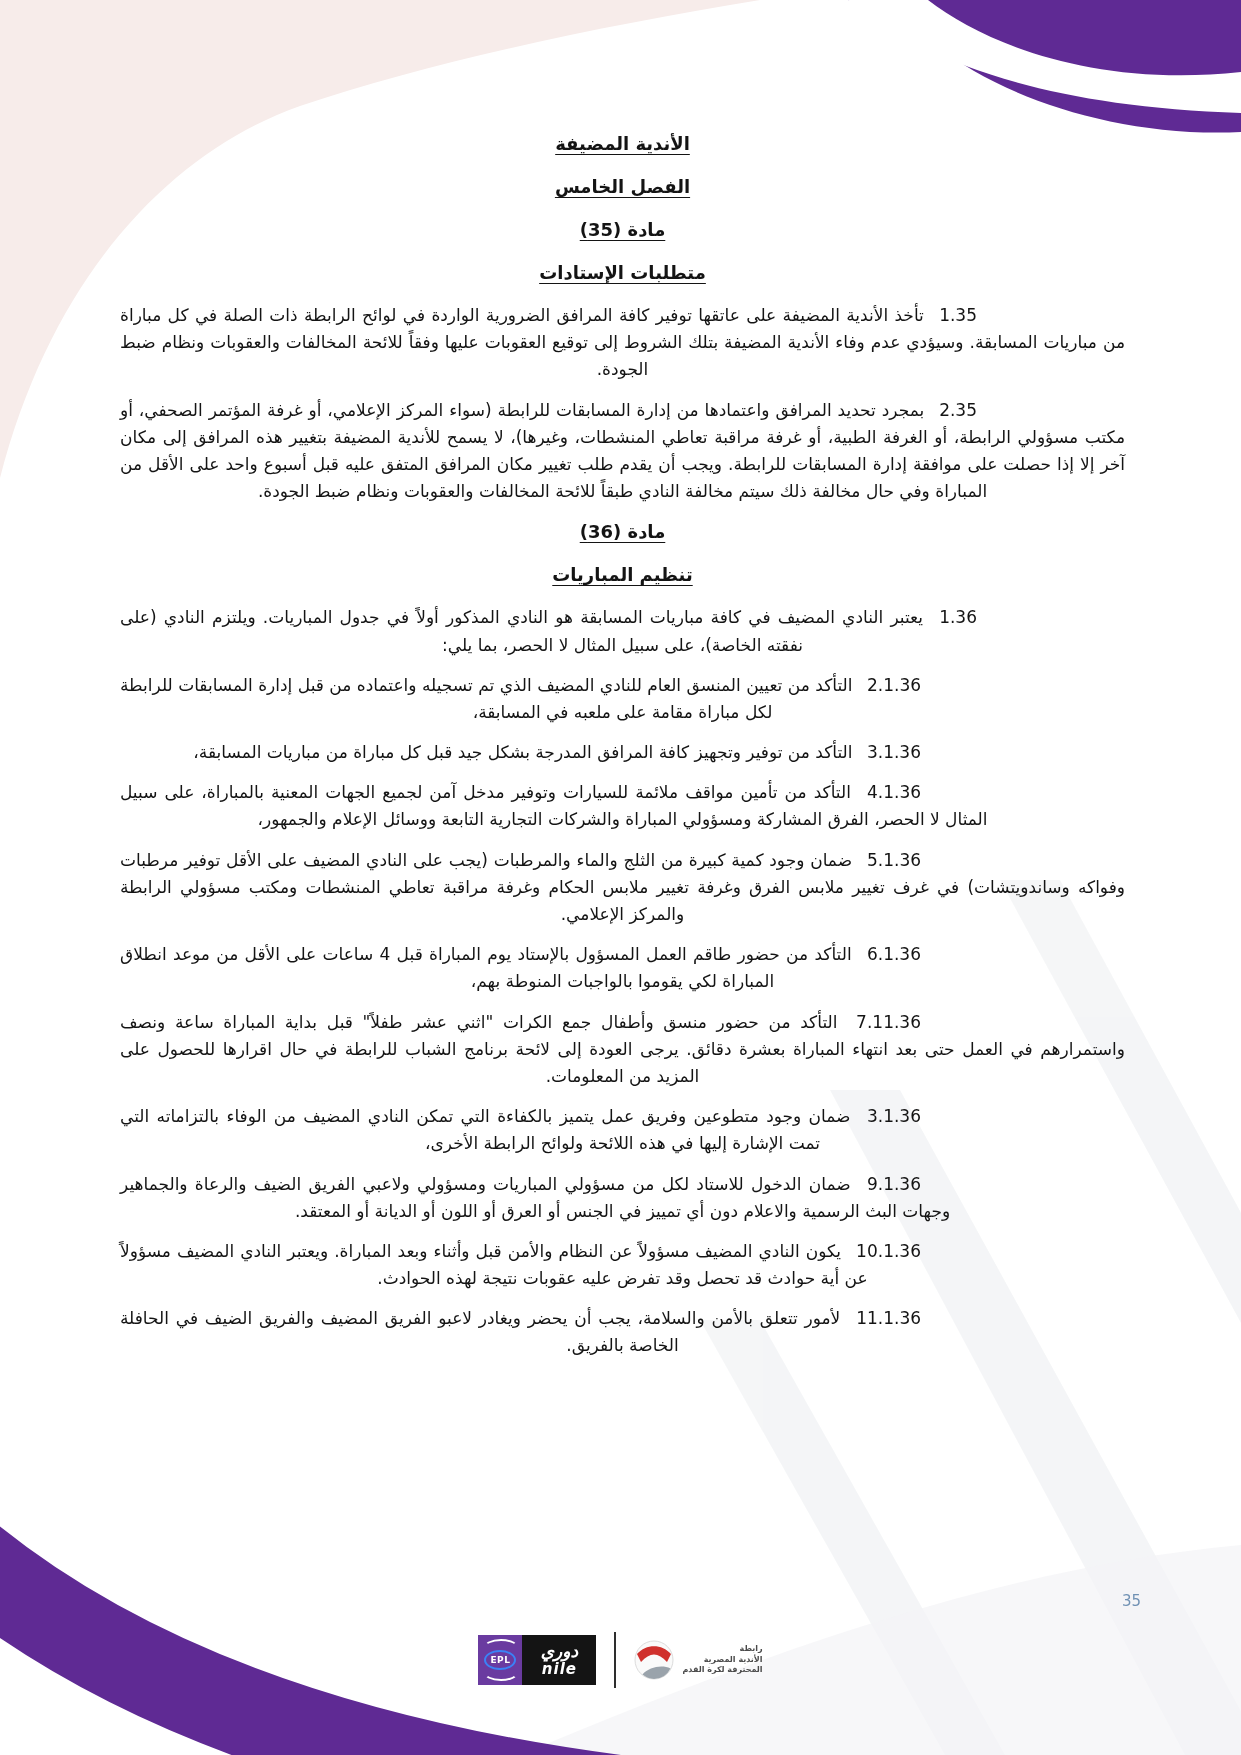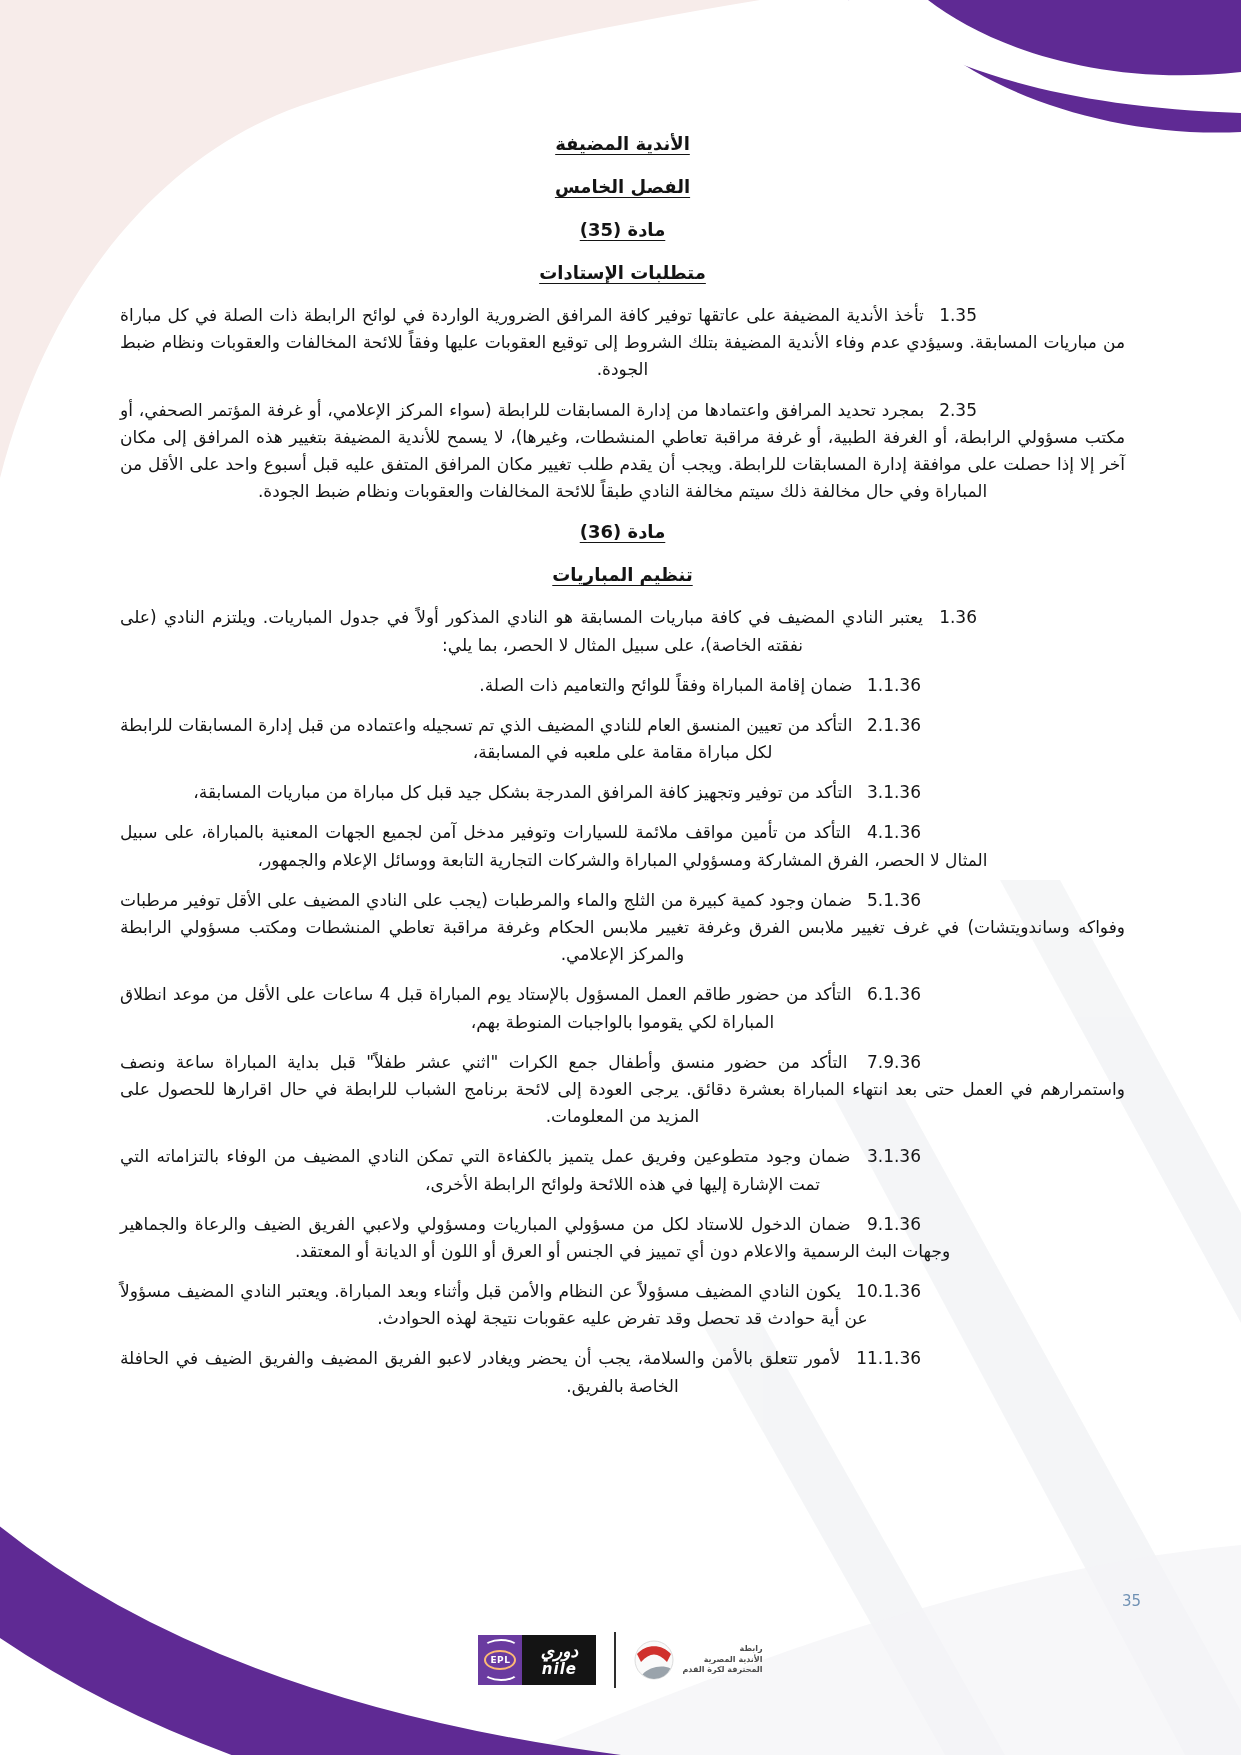--- a/index.html
+++ b/index.html
@@ -46,21 +46,21 @@
     display:flex;justify-content:center;align-items:center;gap:18px;
     z-index:3;
   }
   .nile-logo{display:flex;align-items:stretch;height:50px;}
   .epl-box{
     position:relative;width:44px;background:#6a3ba0;
     display:flex;align-items:center;justify-content:center;
   }
   .epl-oval{
     position:relative;z-index:2;
-    border:2px solid #fdba74;border-radius:50%;
+    border:2px solid #3b82f6;border-radius:50%;
     padding:3px 4px;
     color:#fff;font-size:9px;font-weight:bold;letter-spacing:0.5px;
   }
   .epl-box::before,.epl-box::after{
     content:'';position:absolute;left:5px;width:32px;height:14px;
     border:2px solid rgba(255,255,255,0.95);border-radius:50%;
     border-color:#fff transparent transparent transparent;
   }
   .epl-box::before{top:4px;}
   .epl-box::after{bottom:4px;transform:rotate(180deg);}
@@ -125,24 +125,20 @@
     </p>
 
     <h2 class="head mt">مادة (36)</h2>
     <h2 class="head">تنظيم المباريات</h2>
 
     <p class="item main">
       <span class="num" dir="ltr">1.36</span>
       <span class="txt">يعتبر النادي المضيف في كافة مباريات المسابقة هو النادي المذكور أولاً في جدول المباريات. ويلتزم النادي (على نفقته الخاصة)، على سبيل المثال لا الحصر، بما يلي:</span>
     </p>
 
-    <p class="item sub single">
-      <span class="num" dir="ltr">1.1.36</span>
-      <span class="txt">ضمان إقامة المباراة وفقاً للوائح والتعاميم ذات الصلة.</span>
-    </p>
     <p class="item sub">
       <span class="num" dir="ltr">2.1.36</span>
       <span class="txt">التأكد من تعيين المنسق العام للنادي المضيف الذي تم تسجيله واعتماده من قبل إدارة المسابقات للرابطة لكل مباراة مقامة على ملعبه في المسابقة،</span>
     </p>
     <p class="item sub single">
       <span class="num" dir="ltr">3.1.36</span>
       <span class="txt">التأكد من توفير وتجهيز كافة المرافق المدرجة بشكل جيد قبل كل مباراة من مباريات المسابقة،</span>
     </p>
     <p class="item sub">
       <span class="num" dir="ltr">4.1.36</span>
@@ -150,21 +146,21 @@
     </p>
     <p class="item sub">
       <span class="num" dir="ltr">5.1.36</span>
       <span class="txt">ضمان وجود كمية كبيرة من الثلج والماء والمرطبات (يجب على النادي المضيف على الأقل توفير مرطبات وفواكه وساندويتشات) في غرف تغيير ملابس الفرق وغرفة تغيير ملابس الحكام وغرفة مراقبة تعاطي المنشطات ومكتب مسؤولي الرابطة والمركز الإعلامي.</span>
     </p>
     <p class="item sub">
       <span class="num" dir="ltr">6.1.36</span>
       <span class="txt">التأكد من حضور طاقم العمل المسؤول بالإستاد يوم المباراة قبل 4 ساعات على الأقل من موعد انطلاق المباراة لكي يقوموا بالواجبات المنوطة بهم،</span>
     </p>
     <p class="item sub">
-      <span class="num" dir="ltr">7.9.36</span>
+      <span class="num" dir="ltr">7.11.36</span>
       <span class="txt">التأكد من حضور منسق وأطفال جمع الكرات "اثني عشر طفلاً" قبل بداية المباراة ساعة ونصف واستمرارهم في العمل حتى بعد انتهاء المباراة بعشرة دقائق. يرجى العودة إلى لائحة برنامج الشباب للرابطة في حال اقرارها للحصول على المزيد من المعلومات.</span>
     </p>
     <p class="item sub">
       <span class="num" dir="ltr">3.1.36</span>
       <span class="txt">ضمان وجود متطوعين وفريق عمل يتميز بالكفاءة التي تمكن النادي المضيف من الوفاء بالتزاماته التي تمت الإشارة إليها في هذه اللائحة ولوائح الرابطة الأخرى،</span>
     </p>
     <p class="item sub">
       <span class="num" dir="ltr">9.1.36</span>
       <span class="txt">ضمان الدخول للاستاد لكل من مسؤولي المباريات ومسؤولي ولاعبي الفريق الضيف والرعاة والجماهير وجهات البث الرسمية والاعلام دون أي تمييز في الجنس أو العرق أو اللون أو الديانة أو المعتقد.</span>
     </p>

